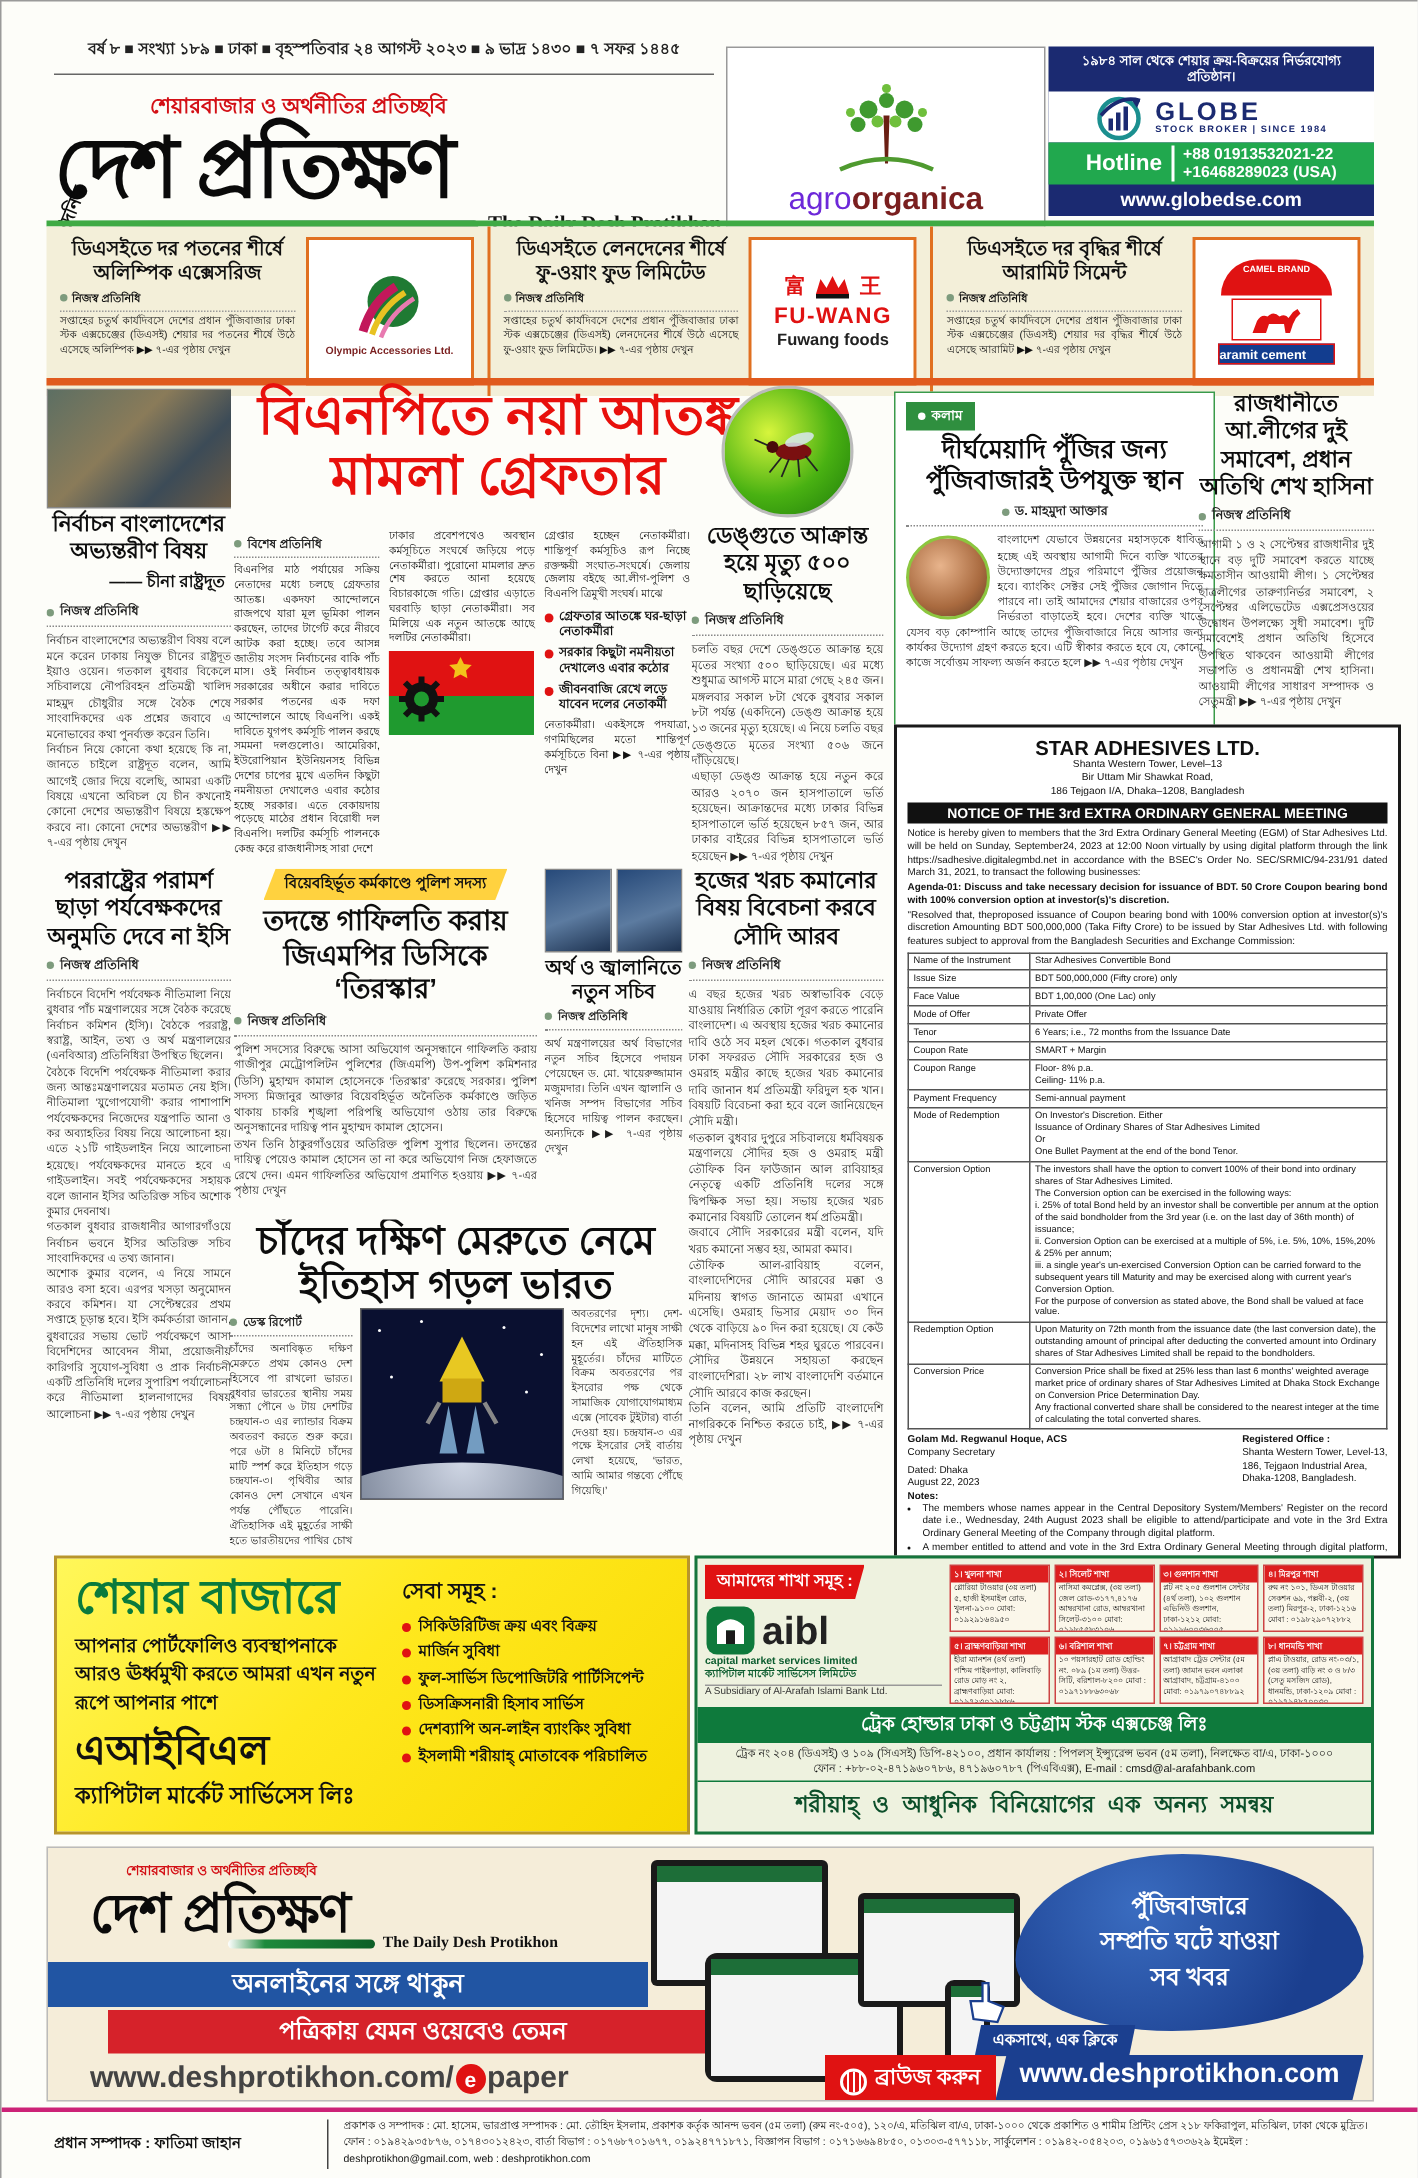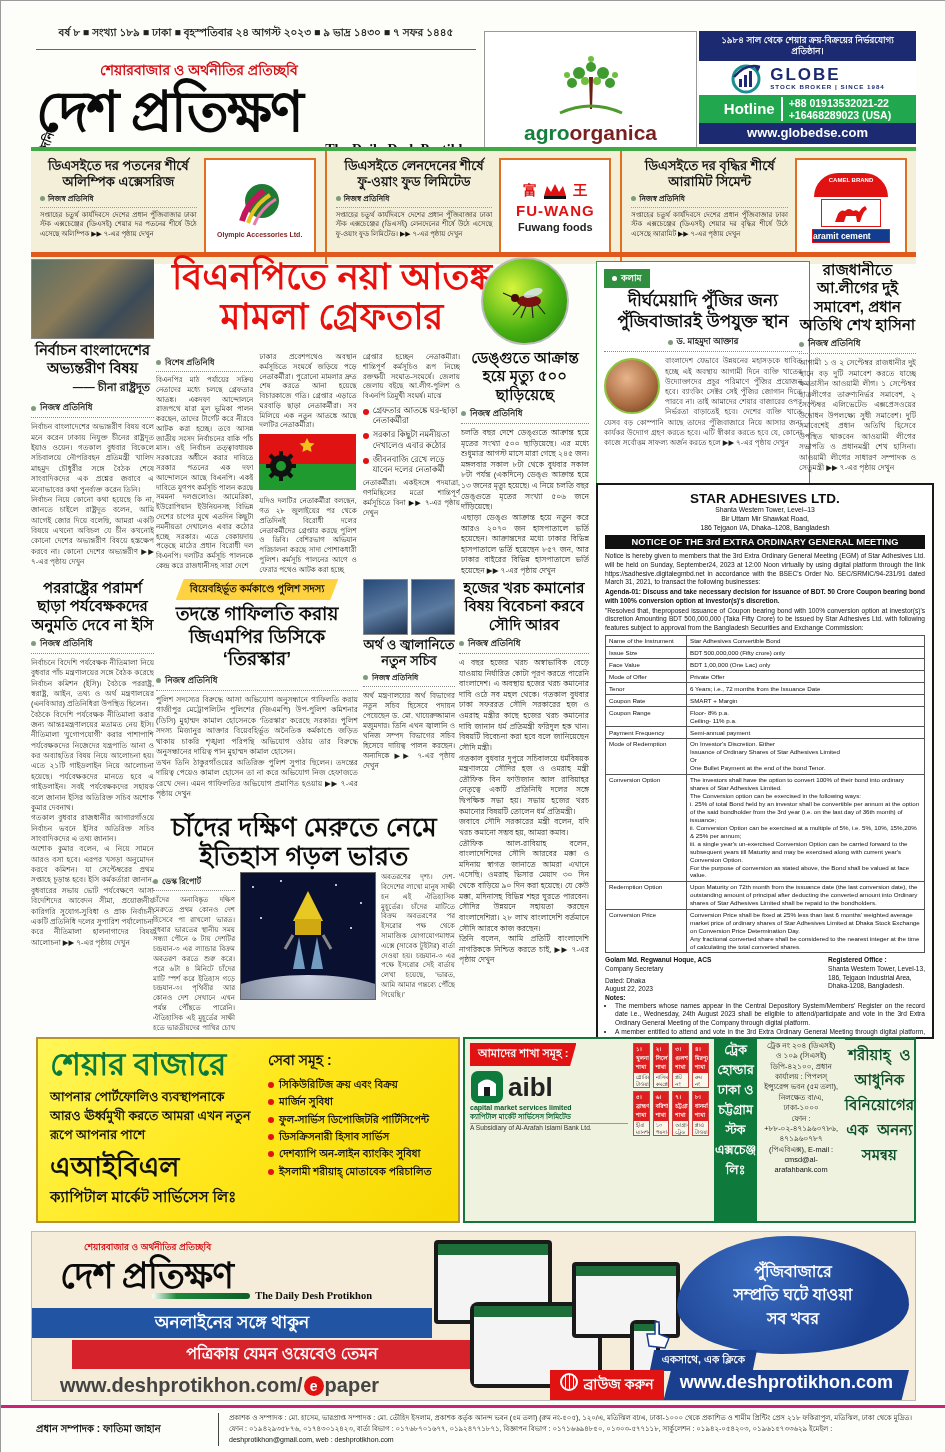--- a/index.html
+++ b/index.html
@@ -24,21 +24,21 @@
   .mast{left:35px;top:58px;width:445px;}
   .mast-tag{color:#d31016;font-weight:bold;font-size:14px;margin-left:64px;}
   .mast-title{font-size:56px;font-weight:900;letter-spacing:-2px;line-height:1.02;color:#0a0a0a;}
   .mast-vert{position:absolute;left:-2px;top:46px;transform:rotate(-68deg);font-size:12px;font-weight:bold;color:#0a0a0a;}
   .mast-row{display:flex;align-items:center;gap:6px;margin-top:2px;}
   .swoosh{flex:1;height:6px;border-radius:4px;background:linear-gradient(90deg,#ffffff,#1d8a3c 25%,#0d5f27);}
   .mast-sub{font-family:"Liberation Serif","DejaVu Serif",serif;font-weight:bold;font-size:14px;color:#111;}
   .agro{left:483px;top:30px;width:211px;height:113px;background:#fff;border:1px solid #999;
         display:flex;flex-direction:column;align-items:center;justify-content:flex-end;padding-bottom:6px;}
   .agro-txt{font-size:21px;font-weight:bold;}
-  .agro-g{color:#15803d;font-weight:bold;}
+  .agro-g{color:#6d28d9;font-weight:normal;}
   .agro-o{color:#7a1f1f;}
   .globe{left:698px;top:30px;width:217px;height:113px;background:#1b2a71;display:flex;flex-direction:column;}
   .globe-top{color:#fff;font-size:8.8px;font-weight:bold;text-align:center;padding:4px 6px 3px;line-height:1.3;}
   .globe-mid{background:#fff;flex:1;display:flex;align-items:center;justify-content:center;gap:6px;}
   .globe-word{font-size:17px;font-weight:900;color:#1b2a71;letter-spacing:2px;line-height:1;}
   .globe-sub{font-size:6.2px;font-weight:bold;color:#1b2a71;letter-spacing:1px;}
   .globe-hot{background:#21a84e;display:flex;align-items:center;justify-content:center;gap:6px;padding:2px 4px;}
   .globe-hot .lbl{color:#fff;font-size:15px;font-weight:bold;}
   .globe-hot .nums{color:#fff;font-size:10.5px;font-weight:bold;line-height:1.15;border-left:2px solid #fff;padding-left:6px;}
   .globe-url{color:#fff;font-size:13px;font-weight:bold;text-align:center;padding:2px 0 4px;}
@@ -64,21 +64,21 @@
   .camel-bar{width:76px;background:#123d8f;border:1px solid #e01212;color:#fff;font-size:8.5px;font-weight:bold;
              padding:1px 0;}
   
   .photo{background:linear-gradient(135deg,#5d6f63 0%,#8a7b59 40%,#3c4b57 70%,#6c5b45 100%);border:1px solid #888;}
   .portrait{background:linear-gradient(160deg,#274a7a,#5c7ba0 55%,#1d3250);border:1px solid #888;}
   
   .bnp-hl{left:150px;top:256px;width:362px;font-size:36px;font-weight:900;color:#e8100c;text-align:center;line-height:1.1;}
   .bnp-cols{left:155px;top:352px;width:304px;height:226px;display:flex;gap:6px;}
   .bnp-col{flex:1;min-width:0;overflow:hidden;}
   .bnp-b{font-size:7.1px;line-height:1.38;text-align:justify;}
-  .bull{display:flex;gap:4px;margin:4px 0;font-size:8.2px;font-weight:normal;line-height:1.25;}
+  .bull{display:flex;gap:4px;margin:4px 0;font-size:8.2px;font-weight:bold;line-height:1.25;}
   
   .dengue{left:460px;top:256px;width:128px;height:322px;}
   .mosq{width:84px;height:84px;border-radius:50%;margin:0 auto;background:radial-gradient(circle at 35% 35%,#d7f53c,#49b112 55%,#1d7a0a);
         border:2px solid #bbb;display:flex;align-items:center;justify-content:center;}
   
   .colart{left:595px;top:260px;width:198px;height:220px;border:1.5px solid #3a9a4a;padding:5px 7px;background:#fff;}
   .collab{display:inline-flex;align-items:center;gap:4px;background:#2f8f3f;color:#fff;font-size:9px;font-weight:bold;
           padding:2px 8px;}
   .collab .wdot{width:5px;height:5px;border-radius:50%;background:#fff;}
   .author{float:left;width:52px;height:52px;border-radius:50%;margin:2px 5px 2px 0;
@@ -113,21 +113,21 @@
   
   .aibl-l{left:35px;top:1036px;width:424px;height:186px;background:linear-gradient(135deg,#fff75a,#ffe81e 45%,#f8d900);
           border:2px solid #b8952c;display:flex;gap:10px;padding:10px 12px;box-sizing:border-box;}
   .aibl-title{font-size:31px;font-weight:900;color:#0a7a3c;line-height:1;}
   .aibl-line{font-size:12.5px;font-weight:bold;margin-top:8px;line-height:1.5;}
   .aibl-brand{font-size:27px;font-weight:900;margin-top:10px;line-height:1;}
   .aibl-bsub{font-size:15px;font-weight:bold;margin-top:4px;}
   .svc-h{font-size:14px;font-weight:bold;margin-bottom:6px;}
   .svc{display:flex;align-items:flex-start;gap:5px;font-size:10.3px;font-weight:bold;margin:4.5px 0;line-height:1.25;}
   .aibl-r{left:462px;top:1036px;width:453px;height:186px;border:2px solid #15753c;background:#eef2df;box-sizing:border-box;
-          display:flex;flex-direction:row;}
+          display:flex;flex-direction:column;}
   .aibl-top{display:flex;gap:5px;padding:4px 5px 2px;height:99px;box-sizing:border-box;}
   .ribbon{background:#e01212;color:#fff;font-size:11px;font-weight:bold;padding:2px 8px;width:max-content;
           clip-path:polygon(0 0,100% 0,94% 100%,0 100%);}
   .aibl-logo{width:158px;flex:0 0 auto;}
   .aibl-word{font-size:26px;font-weight:900;color:#222;line-height:1;}
   .aibl-small{font-size:7px;font-weight:bold;color:#0b5c2e;line-height:1.25;}
   .aibl-sub2{font-size:6.6px;color:#333;border-top:1px solid #999;margin-top:1px;}
   .branches{flex:1;display:grid;grid-template-columns:repeat(4,1fr);gap:3px;}
   .br{background:#fbf7ea;border:1px solid #cc4444;overflow:hidden;font-size:5.2px;}
   .br-h{background:#dd1f1f;color:#fff;font-weight:bold;font-size:5.6px;padding:1px 2px;}
@@ -149,21 +149,21 @@
   .ep-e{display:inline-flex;width:20px;height:20px;border-radius:50%;background:#e01212;color:#fff;align-items:center;
         justify-content:center;font-size:14px;font-weight:900;margin:0 1px;}
   .dev{position:absolute;background:#1a1a1a;border-radius:4px;}
   .dev .scr{position:absolute;inset:4px;background:linear-gradient(180deg,#1d6e38 0 14%,#f4f4f4 14% 100%);}
   .bubble{position:absolute;right:6px;top:4px;width:232px;height:118px;border-radius:48% 52% 55% 45%/60% 58% 42% 40%;
           background:radial-gradient(circle at 35% 30%,#3a6cc0,#1b3f8f 70%);color:#fff;font-size:16px;font-weight:bold;
           display:flex;align-items:center;justify-content:center;text-align:center;line-height:1.45;}
   .ep-ribbon{position:absolute;right:158px;top:118px;background:#1b3f8f;color:#fff;font-size:10.5px;font-weight:bold;
              padding:2px 12px;clip-path:polygon(4% 0,100% 0,96% 100%,0 100%);}
   .ep-bot{position:absolute;right:6px;top:138px;display:flex;}
-  .browse{background:#e01212;color:#fff;font-size:14px;font-weight:bold;display:flex;align-items:flex-start;gap:5px;
+  .browse{background:#e01212;color:#fff;font-size:14px;font-weight:bold;display:flex;align-items:flex-end;gap:5px;
           padding:3px 10px;}
   .globe-ic{width:14px;height:14px;border:2px solid #fff;border-radius:50%;background:
             repeating-linear-gradient(90deg,transparent 0 3px,#fff 3px 4px);}
   .ep-url2{background:#1b3f8f;color:#fff;font-size:18px;font-weight:bold;padding:2px 16px;
            clip-path:polygon(3% 0,100% 0,97% 100%,0 100%);}
   
   .pink{left:0;top:1404px;width:945px;height:3px;background:#cc2277;}
   .footer{left:35px;top:1412px;width:878px;display:flex;gap:10px;align-items:center;}
   .foot-l{font-size:10px;font-weight:bold;width:172px;flex:0 0 auto;}
   .foot-div{width:0;border-left:1.5px solid #444;align-self:stretch;}
@@ -345,21 +345,20 @@
           <circle cx="22" cy="32" r="11"></circle>
           <g stroke="#111" stroke-width="4">
             <line x1="22" y1="17" x2="22" y2="47"></line>
               <line x1="7" y1="32" x2="37" y2="32"></line>
             <line x1="11" y1="21" x2="33" y2="43"></line>
               <line x1="33" y1="21" x2="11" y2="43"></line>
           </g>
           <circle cx="22" cy="32" r="5" fill="#1f9a2f"></circle>
         </g>
       </svg>
-      <div class="bnp-b">যদিও দলটির নেতাকর্মীরা বলছেন, গত ২৮ জুলাইয়ের পর থেকে প্রতিদিনই বিরোধী দলের নেতাকর্মীদের গ্রেপ্তার করছে পুলিশ ও ডিবি। বেশিরভাগ অভিযান পরিচালনা করছে সাদা পোশাকধারী পুলিশ। কর্মসূচি পালনের আগে ও ফেরার পথেও আটক করা হচ্ছে</div>
     </div>
     <div class="bnp-col">
       <div class="bnp-b">গ্রেপ্তার হচ্ছেন নেতাকর্মীরা। শান্তিপূর্ণ কর্মসূচিও রূপ নিচ্ছে রক্তক্ষয়ী সংঘাত-সংঘর্ষে। জেলায় জেলায় বইছে আ.লীগ-পুলিশ ও বিএনপি ত্রিমুখী সংঘর্ষ। মাঝে</div>
       <div class="bull">
           <span class="reddot"></span>
           <span>গ্রেফতার আতঙ্কে ঘর-ছাড়া নেতাকর্মীরা</span>
         </div>
       <div class="bull">
           <span class="reddot"></span>
           <span>সরকার কিছুটা নমনীয়তা দেখালেও এবার কঠোর</span>

